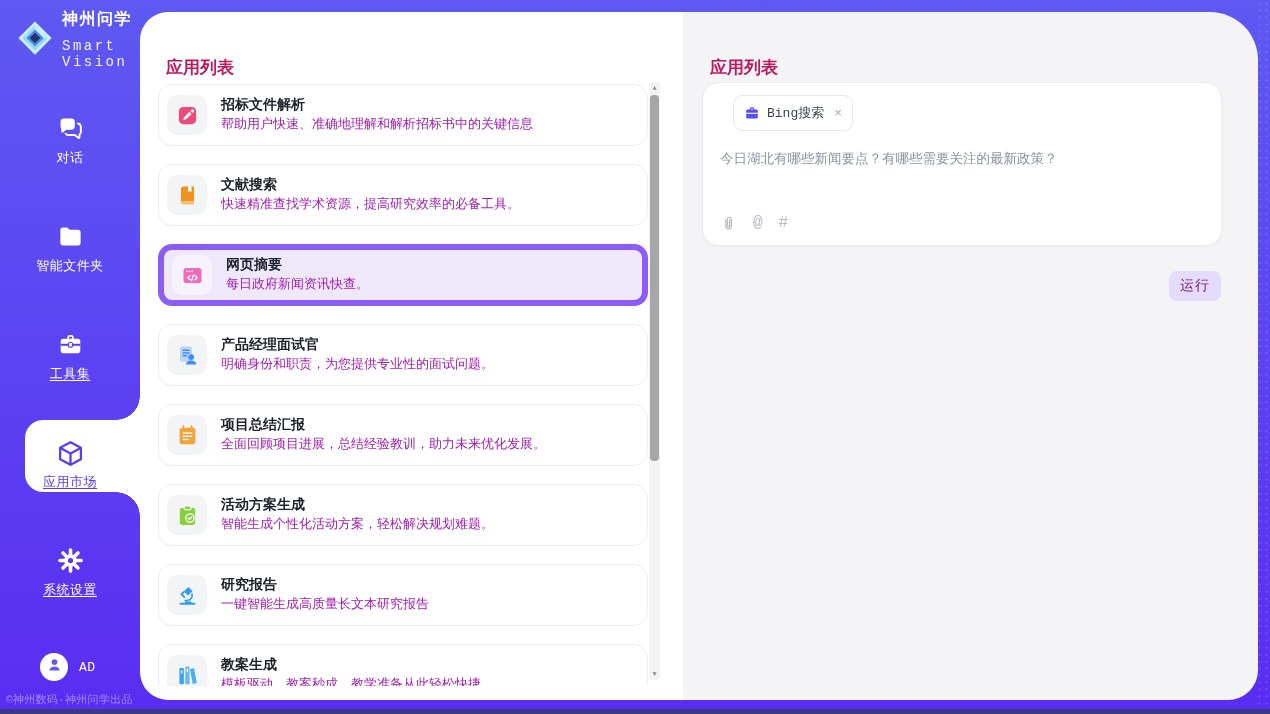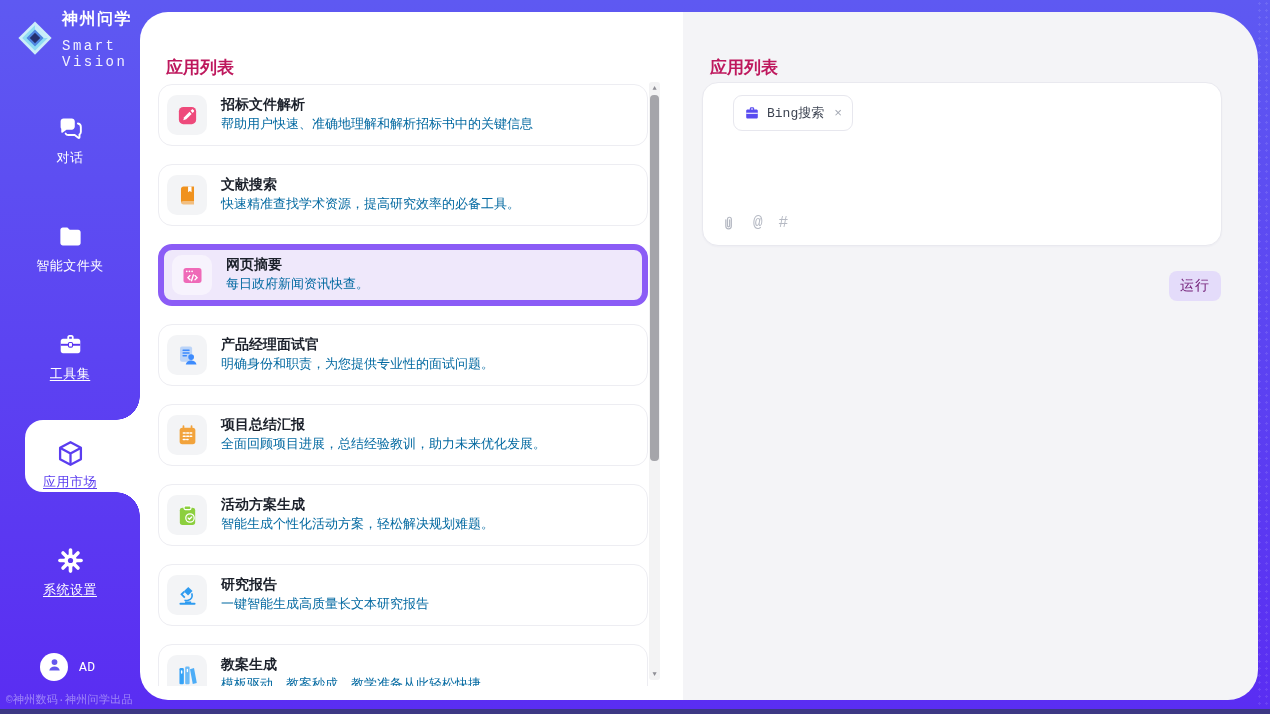--- a/index.html
+++ b/index.html
@@ -46,21 +46,21 @@
   .app-list{position:absolute;left:18px;top:72px;width:490px;height:602px;overflow:hidden;
           display:flex;flex-direction:column;gap:18px;}
   .app-item{box-sizing:border-box;flex:0 0 62px;height:62px;background:#fff;border:1px solid #ededf2;
           border-radius:14px;display:flex;align-items:center;gap:14px;padding:0 8px;cursor:pointer;}
   .app-item.selected{background:#efe8fb;border:6px solid #8b5cf6;}
   .tile{width:40px;height:40px;border-radius:10px;background:#f3f4f6;display:flex;
           align-items:center;justify-content:center;flex:0 0 auto;line-height:0;}
   .app-item.selected .tile{background:#f7f3fd;}
   .app-texts{min-width:0;}
   .app-name{font-size:14px;font-weight:bold;color:#1c212b;line-height:1.15;white-space:nowrap;}
-  .app-desc{font-size:13px;color:#0369a1;margin-top:4px;line-height:1.15;white-space:nowrap;}
+  .app-desc{font-size:13px;color:#a21caf;margin-top:4px;line-height:1.15;white-space:nowrap;}
 
   .scrollbar{position:absolute;right:23px;top:70px;width:11px;height:598px;background:#f3f3f4;
           border-radius:3px;}
   .arr{position:absolute;left:0;width:11px;height:12px;color:#8f8f96;font-size:7px;line-height:12px;
           text-align:center;cursor:pointer;}
   .arr.up{top:0;}
   .arr.down{bottom:0;}
   .thumb{position:absolute;left:1px;top:13px;width:9px;height:366px;background:#a5a5aa;
           border-radius:4px;cursor:pointer;}
 
@@ -276,20 +276,21 @@
 
     <div class="prompt-card">
       <div class="tag">
         <span class="tag-icon"><svg viewBox="0 0 24 24" width="16" height="16">
               <path d="M8.7 6.8V5.5c0-1.1.9-2 2-2h2.6c1.1 0 2 .9 2 2v1.3h3.4c1.1 0 2 .9 2 2v9.4c0 1.1-.9 2-2 2H5.3c-1.1 0-2-.9-2-2V8.8c0-1.1.9-2 2-2zm1.7 0h3.2V5.5c0-.2-.1-.3-.3-.3h-2.6c-.2 0-.3.1-.3.3z" fill="#584bf0"></path>
               <rect x="3.3" y="11.6" width="17.4" height="1.6" fill="#fff"></rect>
             </svg></span>
         <span class="tag-label">Bing搜索</span>
         <span class="tag-close">×</span>
       </div>
+      <div class="prompt-text">今日湖北有哪些新闻要点？有哪些需要关注的最新政策？</div>
       <div class="prompt-tools">
         <span class="clip-glyph"><svg viewBox="0 0 24 24" width="17" height="17" fill="none" stroke="#b4b8c2" stroke-width="1.7" stroke-linecap="round">
               <path d="M8.2 6.8v8.9c0 2.2 1.7 4 3.9 4s3.9-1.8 3.9-4V5.9c0-1.5-1.2-2.7-2.7-2.7s-2.7 1.2-2.7 2.7v9.3c0 .8.7 1.5 1.5 1.5s1.5-.7 1.5-1.5V7"></path>
             </svg></span>
         <span class="tool-txt">@</span>
         <span class="tool-txt">#</span>
       </div>
     </div>
 
     <button class="run-btn">运行</button>

